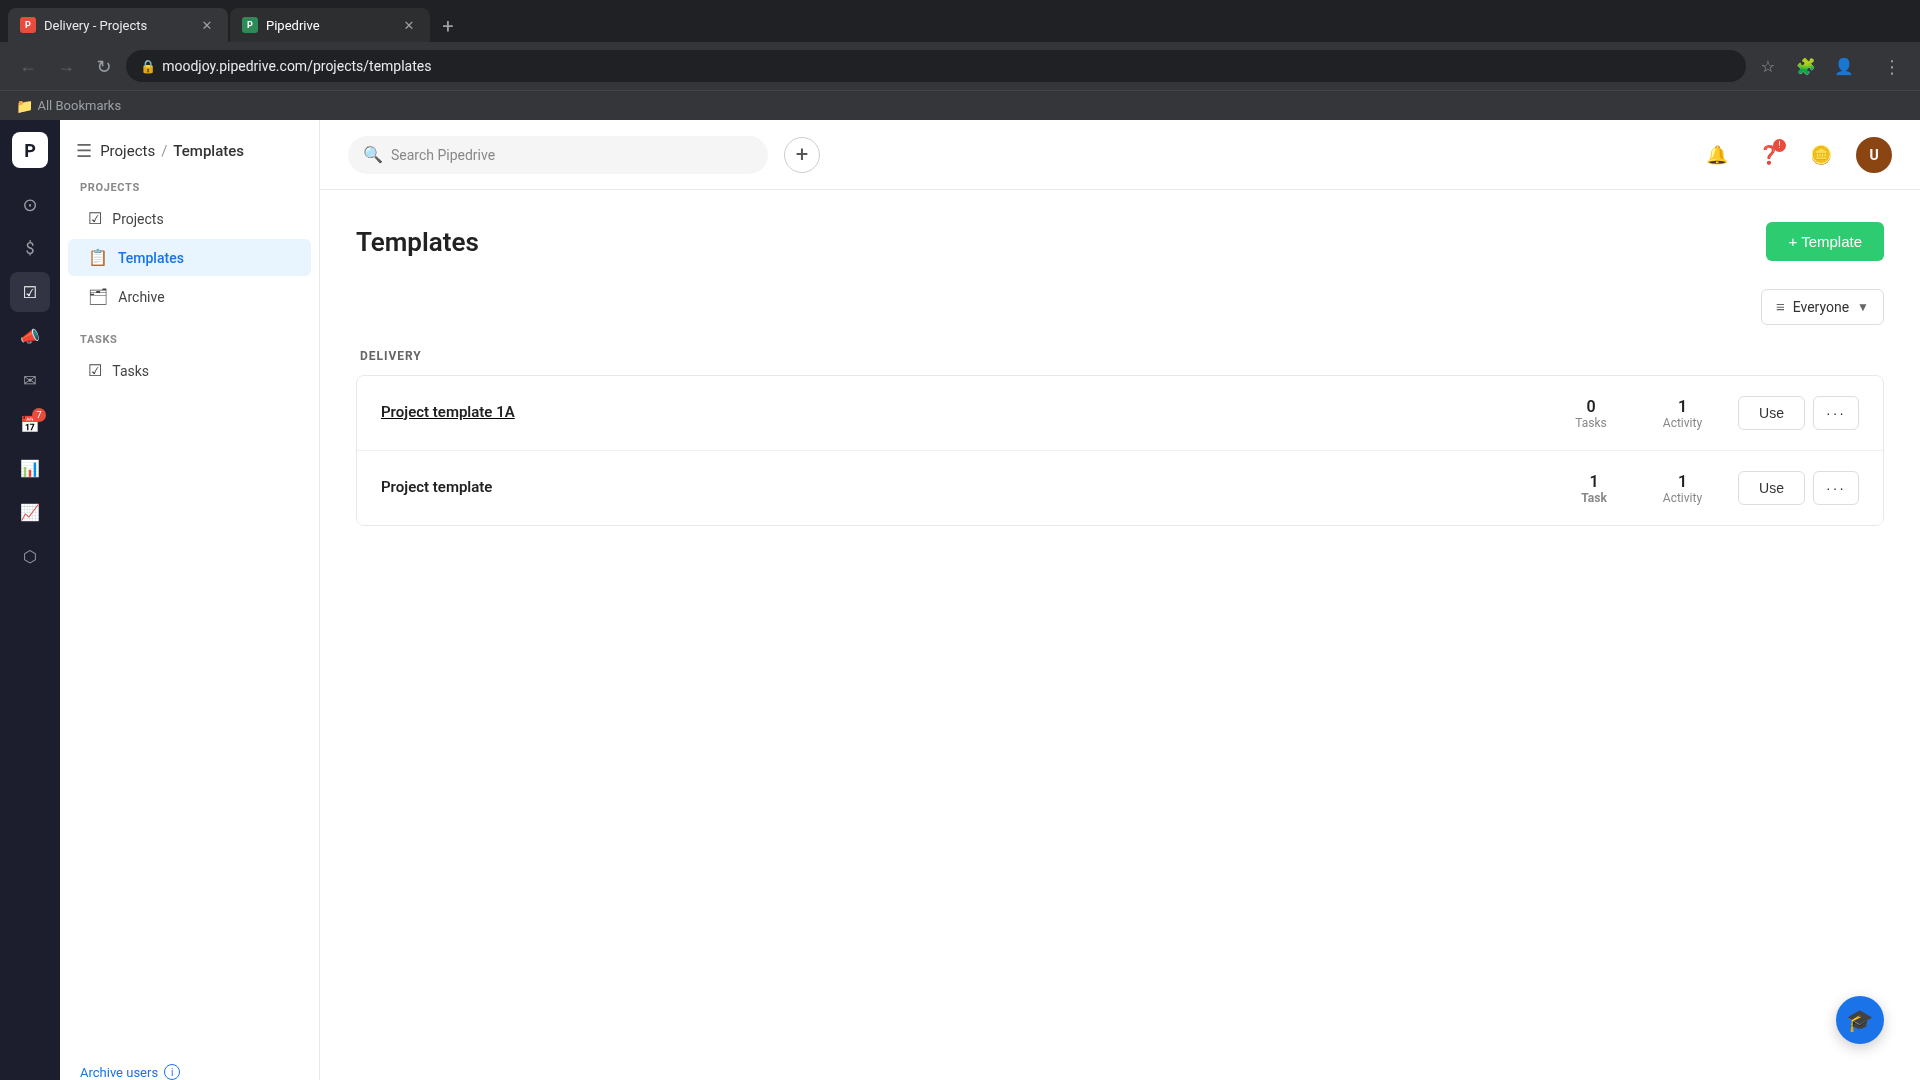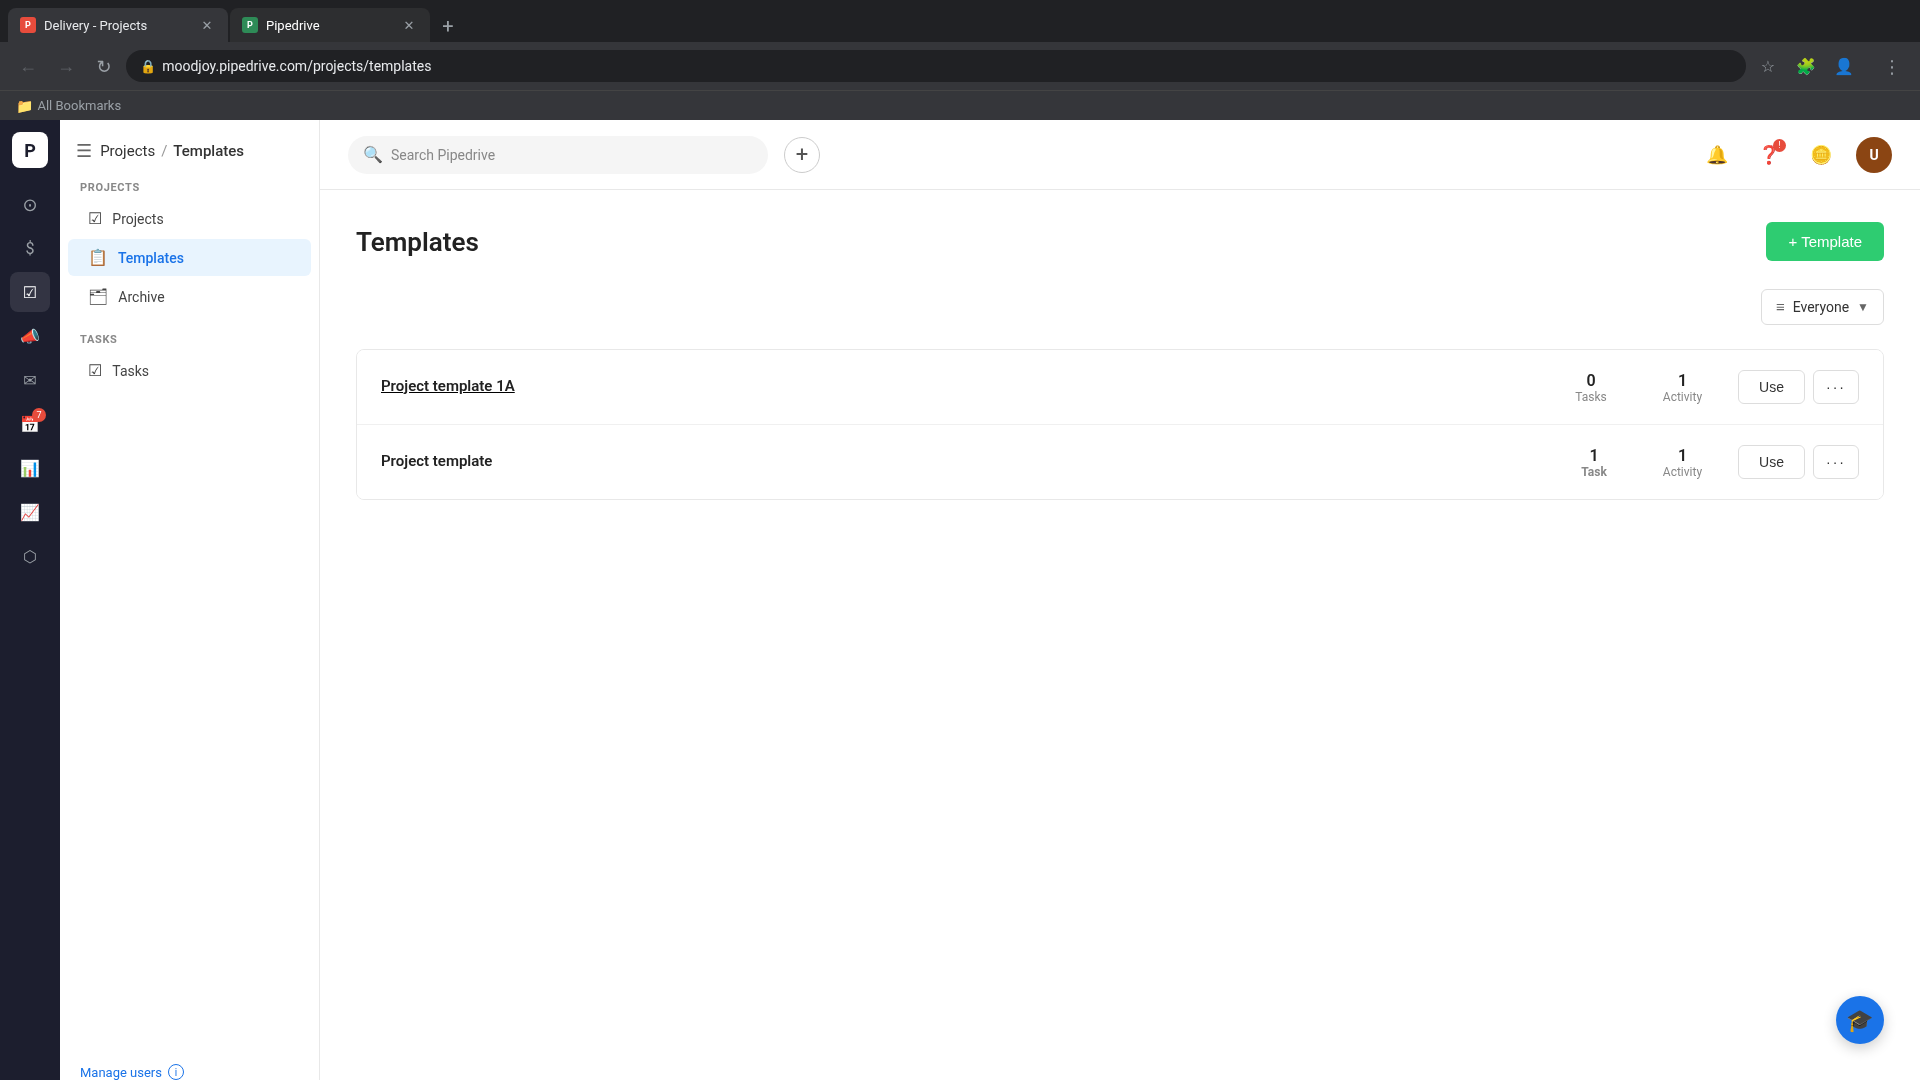--- a/index.html
+++ b/index.html
@@ -103,21 +103,21 @@
 
     <div style="padding:0 0 8px 0;">
       <div style="font-size:11px;font-weight:700;color:#888;letter-spacing:0.06em;padding:8px 20px 4px;">TASKS</div>
       <div style="display:flex;align-items:center;gap:10px;padding:9px 20px;cursor:pointer;border-radius:6px;margin:2px 8px;color:#444;font-size:14px;">
         <span style="font-size:16px;">☑</span>
         <span>Tasks</span>
       </div>
     </div>
 
     <div style="display:flex;align-items:center;gap:6px;padding:10px 20px;margin-top:auto;position:absolute;bottom:20px;left:0;font-size:13px;color:#1a73e8;cursor:pointer;">
-      <span>Manage users</span>
+      <span>Archive users</span>
       <div style="width:16px;height:16px;border-radius:50%;border:1.5px solid #1a73e8;display:flex;align-items:center;justify-content:center;font-size:10px;color:#1a73e8;">i</div>
     </div>
   </div>
 
   <div style="flex:1;display:flex;flex-direction:column;background:#fff;">
 
     <div style="height:70px;border-bottom:1px solid #e8e8e8;display:flex;align-items:center;padding:0 28px;gap:16px;">
       <div style="flex:1;max-width:420px;background:#f5f5f5;border-radius:20px;height:38px;display:flex;align-items:center;padding:0 14px;gap:8px;color:#888;border:1px solid transparent;">
         <span style="color:#888;font-size:16px;">🔍</span>
         <span style="font-size:14px;color:#888;">Search Pipedrive</span>
@@ -142,20 +142,21 @@
 
       <div style="display:flex;justify-content:flex-end;margin-bottom:24px;">
         <div style="display:flex;align-items:center;gap:8px;border:1px solid #ddd;border-radius:6px;padding:8px 14px;cursor:pointer;font-size:14px;color:#333;background:#fff;">
           <span style="color:#666;font-size:15px;">≡</span>
           <span>Everyone</span>
           <span style="color:#666;font-size:12px;">▼</span>
         </div>
       </div>
 
       <div>
+        <div style="font-size:12px;font-weight:700;color:#666;letter-spacing:0.08em;padding:0 0 12px 4px;">DELIVERY</div>
 
         <div style="border:1px solid #e8e8e8;border-radius:8px;overflow:hidden;">
 
           <div style="display:flex;align-items:center;padding:20px 24px;border-bottom:1px solid #f0f0f0;background:#fff;">
             <div style="flex:1;text-decoration:underline;">
               <div style="font-size:15px;font-weight:600;color:#222;margin-bottom:3px;">Project template 1A</div>
             </div>
             <div style="display:flex;gap:56px;margin-right:36px;">
               <div style="text-align:center;">
                 <div style="font-size:16px;font-weight:600;color:#222;">0</div>

